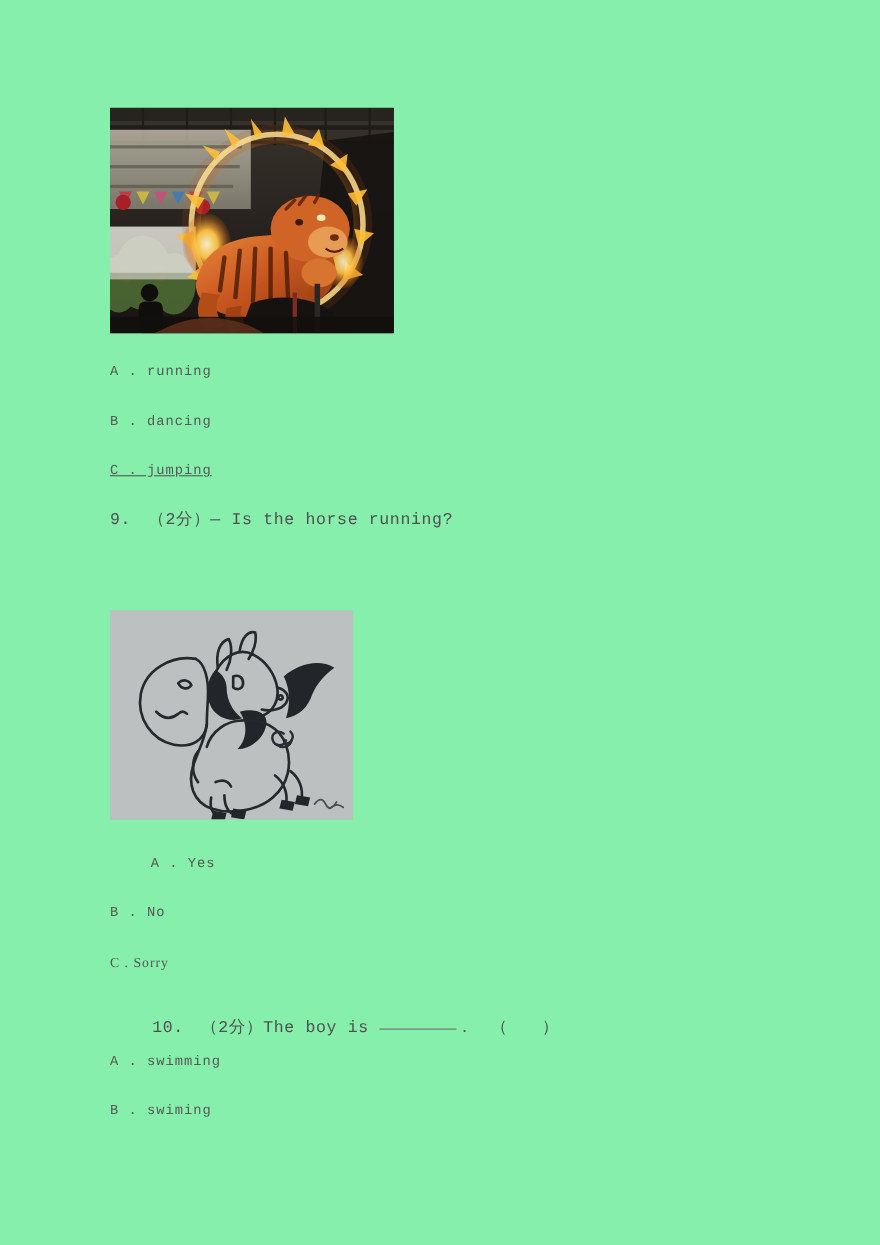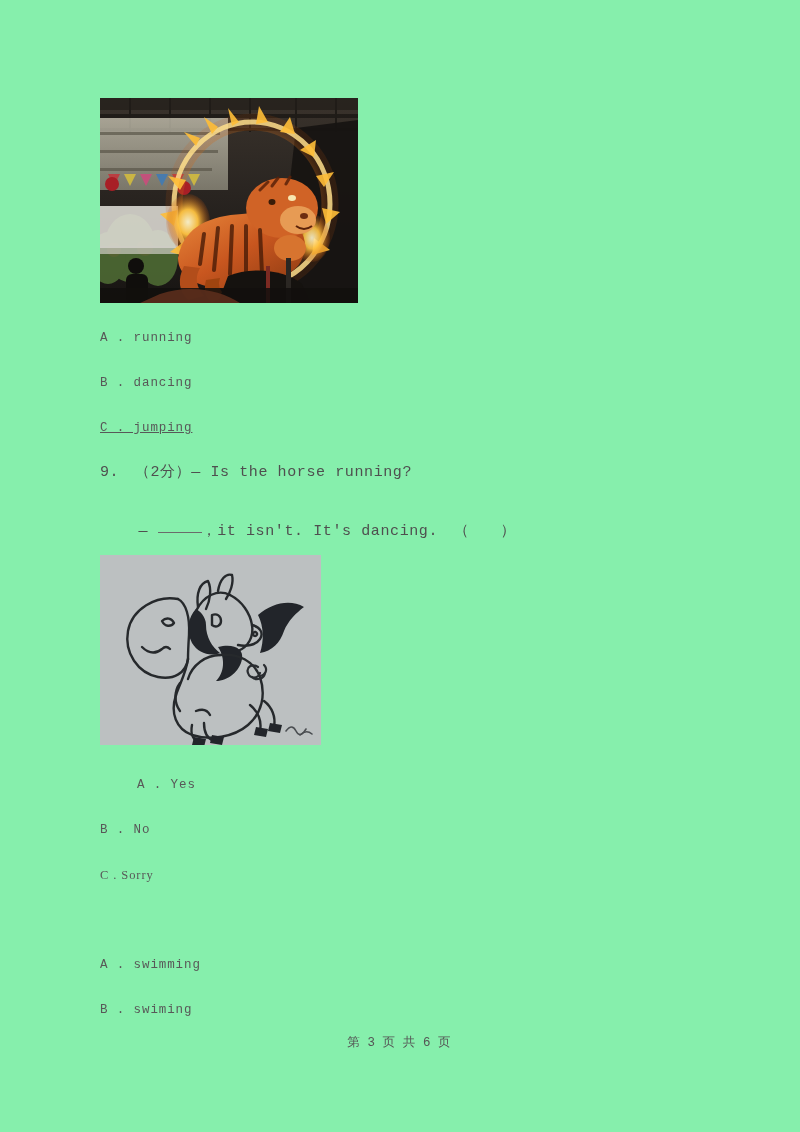--- a/index.html
+++ b/index.html
@@ -223,23 +223,20 @@
       <path d="M60,196 C90,186 120,192 140,205 L40,205 Z" fill="#5b2d1c" opacity="0.9"></path>
     </svg>
   </div>
 
   <div class="optline abs" style="left:100px; top:332px;">A . running</div>
   <div class="optline abs" style="left:100px; top:377px;">B . dancing</div>
   <div class="optline abs" style="left:100px; top:422px;text-decoration:underline;">C . jumping</div>
 
   <div class="qline abs" style="left:100px; top:465px;">9.　（2分）— Is the horse running?</div>
 
-  <div class="qline abs" style="left:100px; top:509px;">
-    <span>— </span><span class="blank-s"></span><span>，it isn't. It's dancing.　（　　）</span>
-  </div>
 
   <div class="fig" style="left:100px; top:555px; width:221px; height:190px; background:#b9bdbf;">
     <svg width="221" height="190" viewBox="0 0 221 190" xmlns="http://www.w3.org/2000/svg">
       <rect width="221" height="190" fill="#b9bdbf"></rect>
       <rect width="221" height="190" fill="#c2c6c7" opacity="0.35"></rect>
 
       <g fill="none" stroke="#26292c" stroke-width="2.4" stroke-linecap="round" stroke-linejoin="round">
 
         <path d="M78,44 C56,40 32,54 28,76 C24,98 38,118 58,122 C74,125 86,118 88,104"></path>
         <path d="M78,44 C86,48 90,62 89,80 C88,96 88,104 88,104"></path>
@@ -303,21 +300,21 @@
         <path d="M186,176 q6,-8 10,0 q4,8 10,-2"></path>
         <path d="M200,180 q6,-6 12,-1"></path>
       </g>
     </svg>
   </div>
 
   <div class="optline abs" style="left:100px; top:779px;margin-left:37px;">A . Yes</div>
   <div class="optline abs" style="left:100px; top:824px;">B . No</div>
   <div class="optline abs" style="left:100px; top:869px;font-family:Liberation Serif, serif;">C . Sorry</div>
 
+  <div class="qline abs" style="left:100px; top:912px;">
+    <span>10.　（2分）The boy is </span><span class="blank-m"></span><span>．　（　　）</span>
+  </div>
 
   <div class="optline abs" style="left:100px; top:959px;">A . swimming</div>
   <div class="optline abs" style="left:100px; top:1004px;">B . swiming</div>
 
-  <div class="footer">
-    <span>第 3 页 共 6 页</span>
-  </div>
 
 </div>
 
 </body></html>

